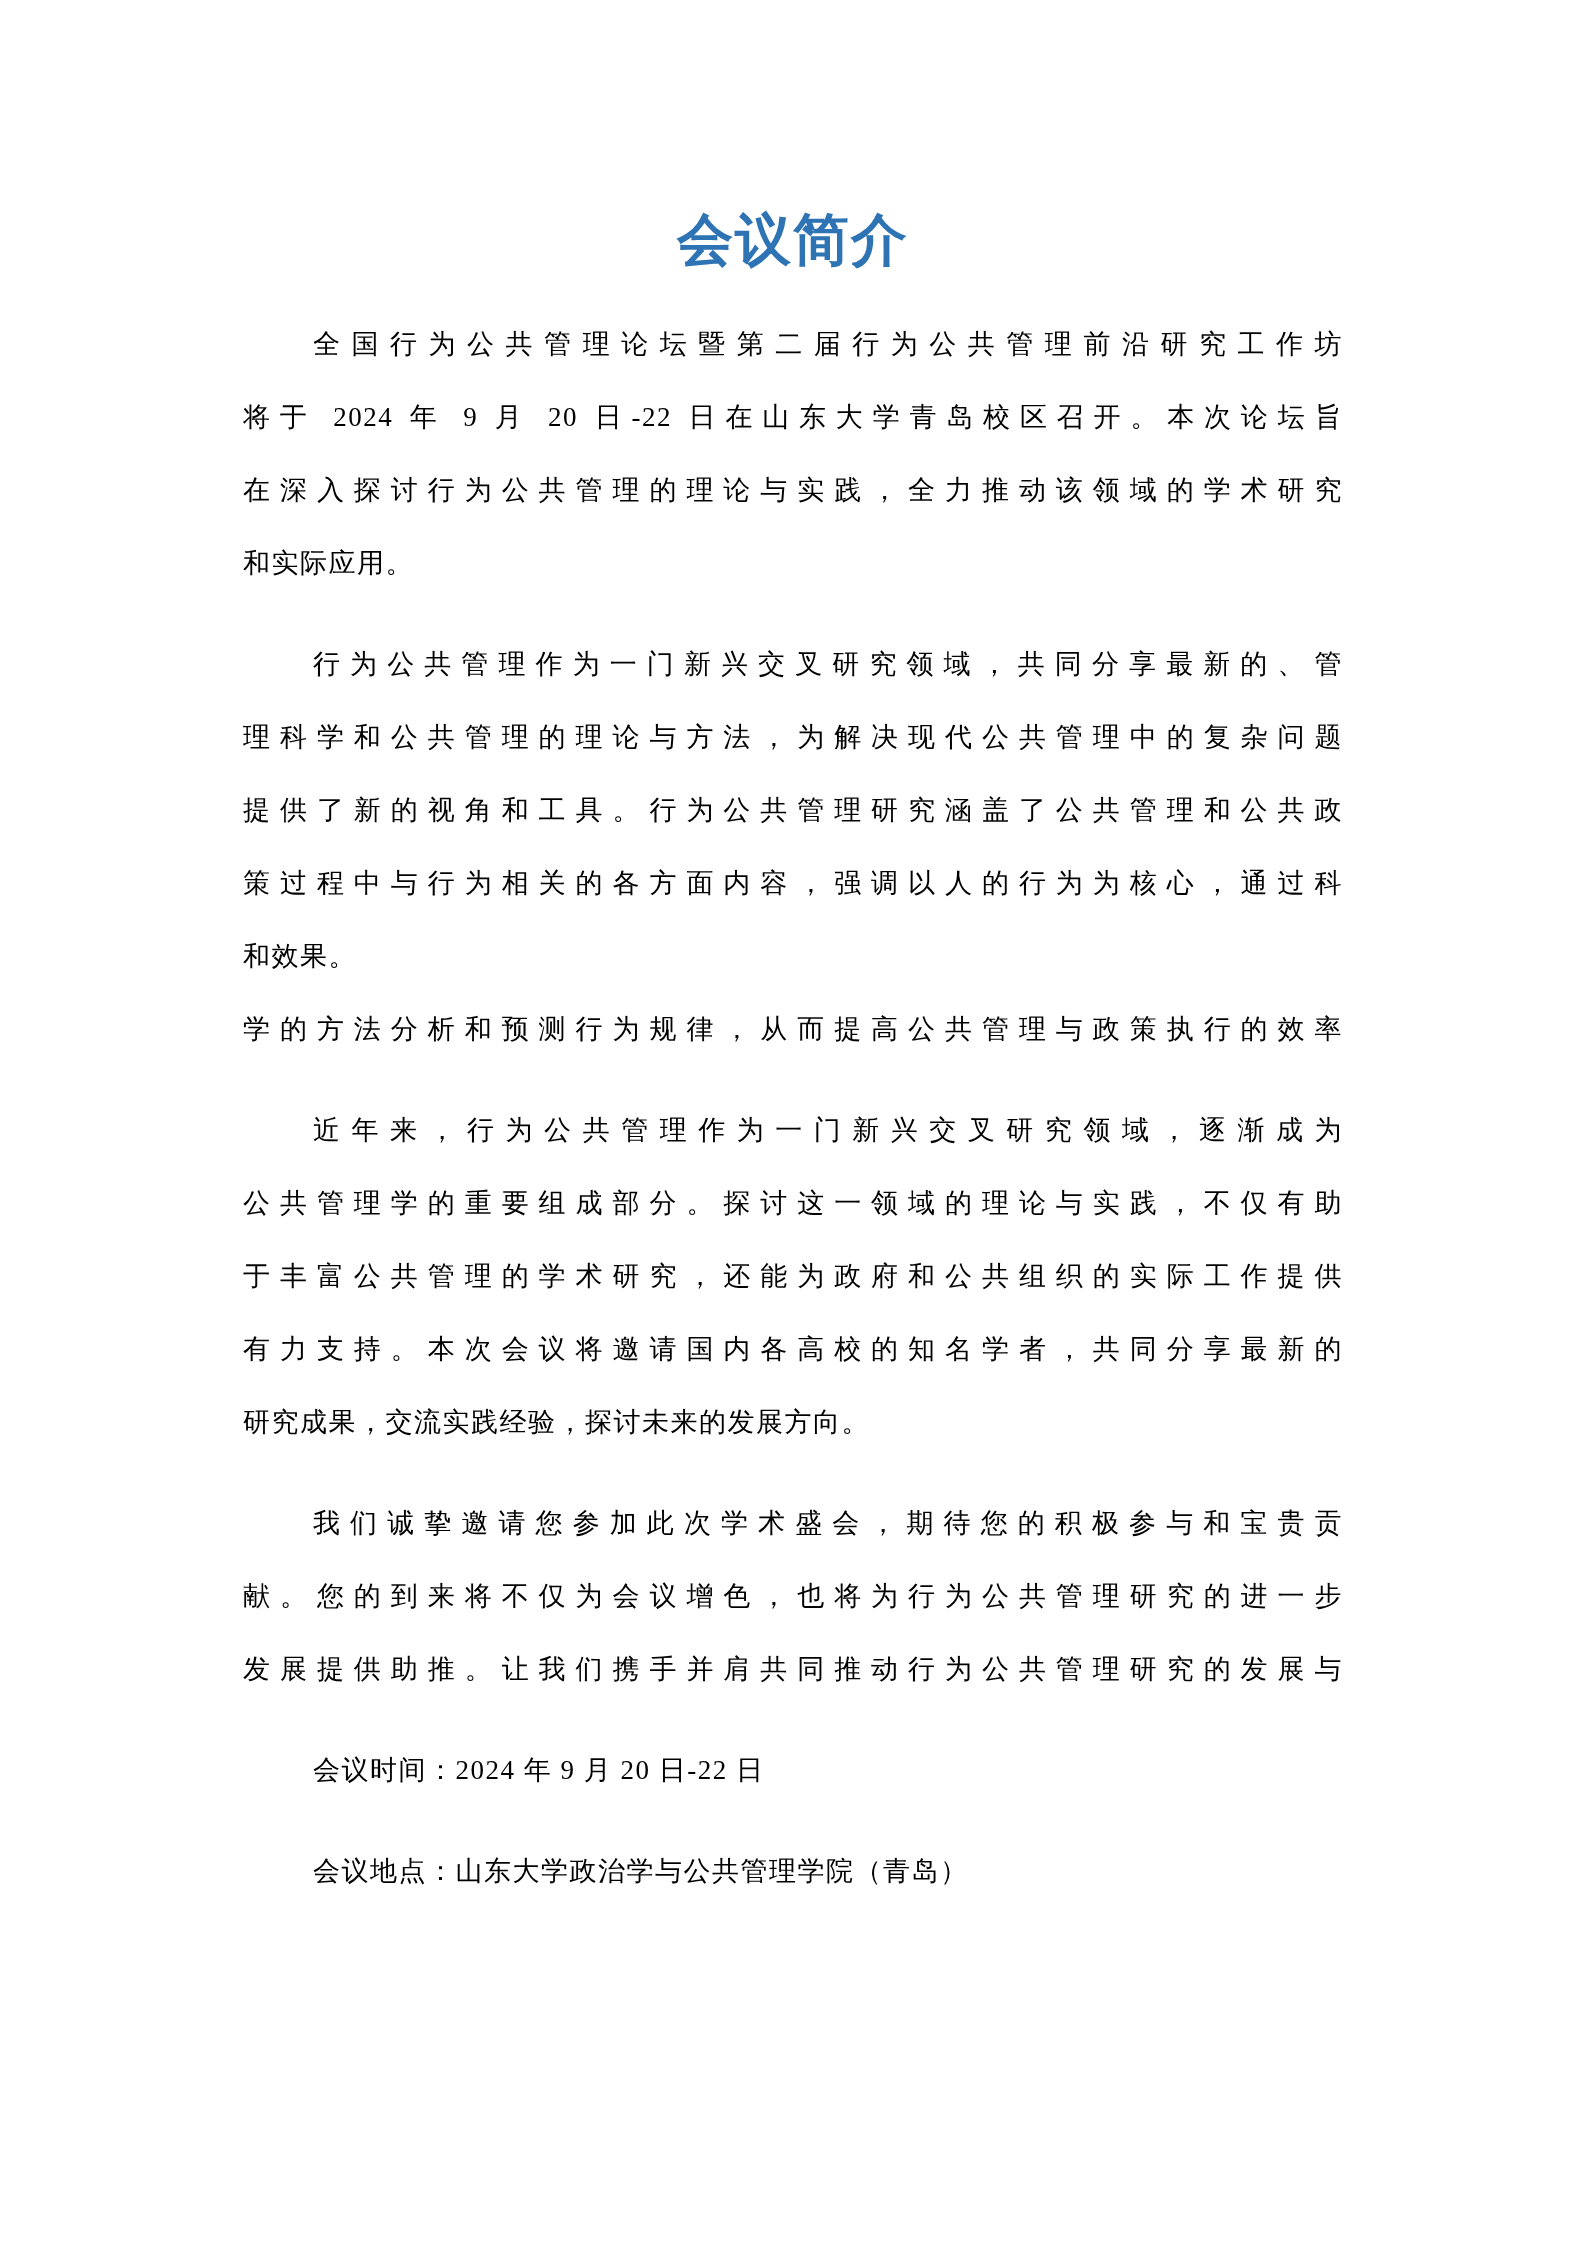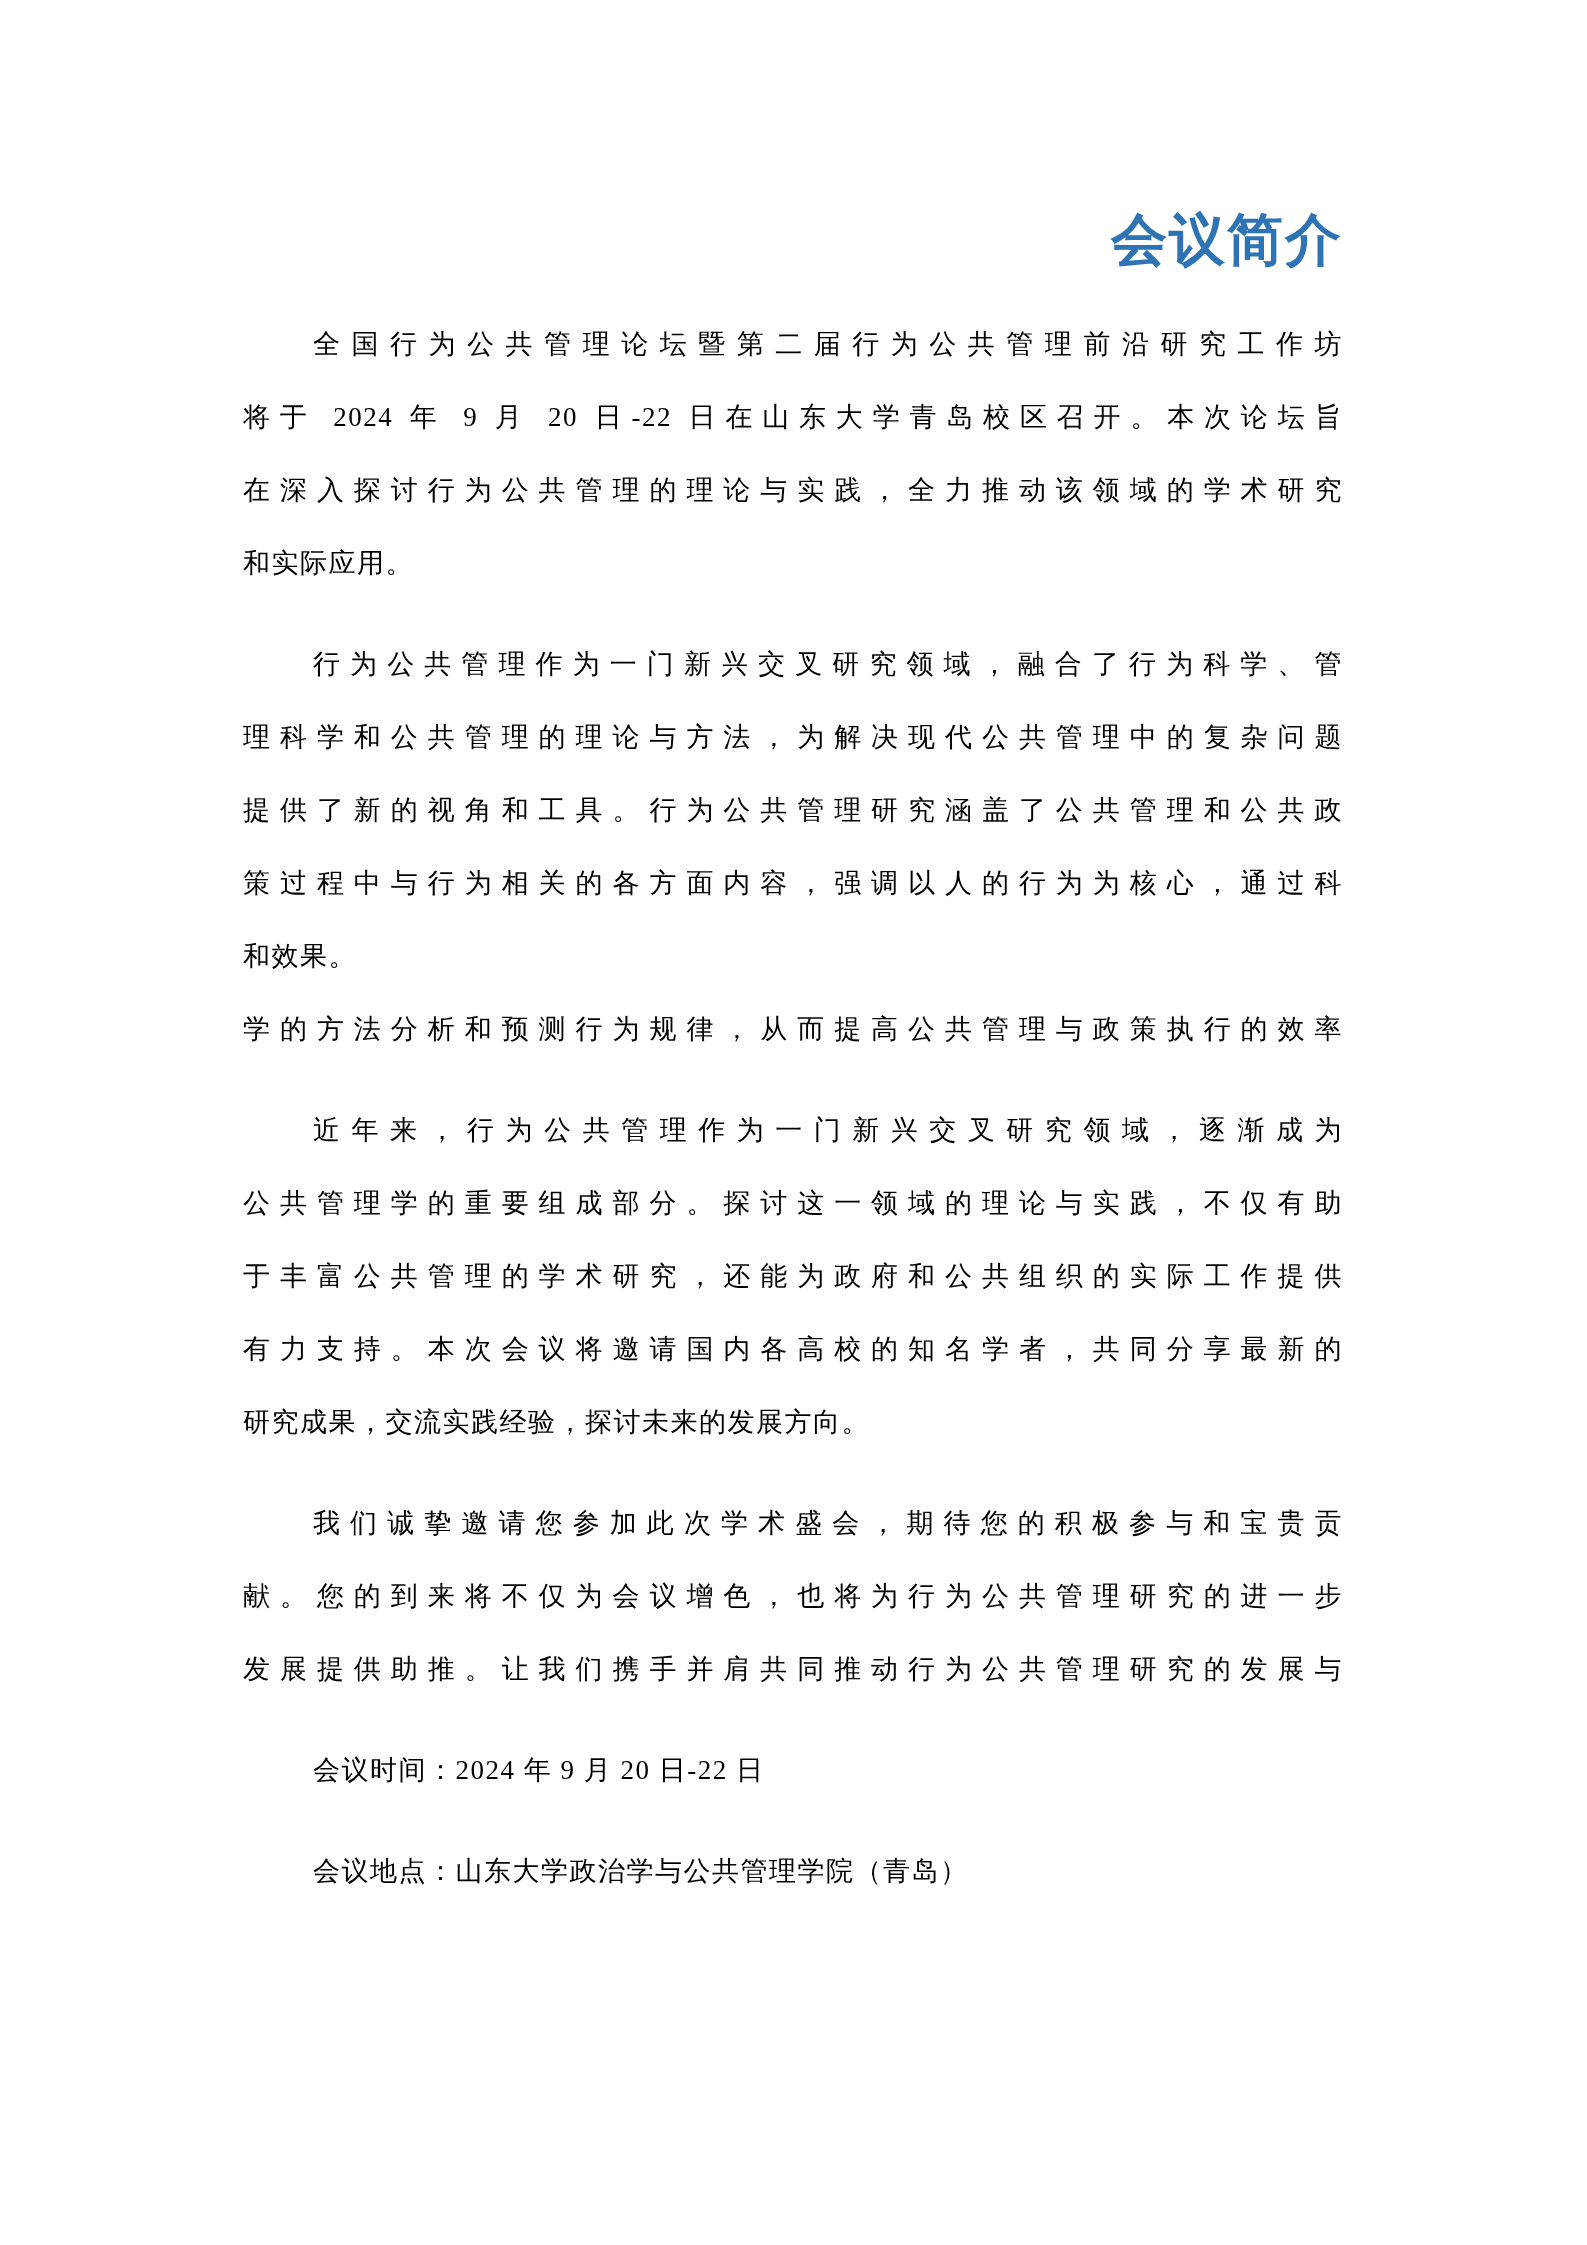--- a/index.html
+++ b/index.html
@@ -20,21 +20,21 @@
     position: absolute;
     left: 243px;
     top: 205px;
     width: 1100px;
   }
   .doc-title {
     margin: 0 0 33px 0;
     font-size: 56px;
     line-height: 70px;
     font-weight: bold;
-    text-align: right;
+    text-align: center;
     letter-spacing: 2px;
     color: var(--accent, #2E74B5);
   }
   .para {
     margin: 0 0 28px 0;
   }
   .para:last-child {
     margin-bottom: 0;
   }
   .line {
@@ -58,21 +58,21 @@
   <div class="content">
     <h1 class="doc-title">会议简介</h1>
     <div id="doc-body">
         <div class="para">
           <div class="line indent fill">全国行为公共管理论坛暨第二届行为公共管理前沿研究工作坊</div>
           <div class="line fill">将于 2024 年 9 月 20 日-22 日在山东大学青岛校区召开。本次论坛旨</div>
           <div class="line fill">在深入探讨行为公共管理的理论与实践，全力推动该领域的学术研究</div>
           <div class="line">和实际应用。</div>
         </div>
         <div class="para">
-          <div class="line indent fill">行为公共管理作为一门新兴交叉研究领域，融合了行为科学、管</div>
+          <div class="line indent fill">行为公共管理作为一门新兴交叉研究领域，共同分享最新的、管</div>
           <div class="line fill">理科学和公共管理的理论与方法，为解决现代公共管理中的复杂问题</div>
           <div class="line fill">提供了新的视角和工具。行为公共管理研究涵盖了公共管理和公共政</div>
           <div class="line fill">策过程中与行为相关的各方面内容，强调以人的行为为核心，通过科</div>
           <div class="line">和效果。</div>
           <div class="line fill">学的方法分析和预测行为规律，从而提高公共管理与政策执行的效率</div>
         </div>
         <div class="para">
           <div class="line indent fill">近年来，行为公共管理作为一门新兴交叉研究领域，逐渐成为</div>
           <div class="line fill">公共管理学的重要组成部分。探讨这一领域的理论与实践，不仅有助</div>
           <div class="line fill">于丰富公共管理的学术研究，还能为政府和公共组织的实际工作提供</div>

